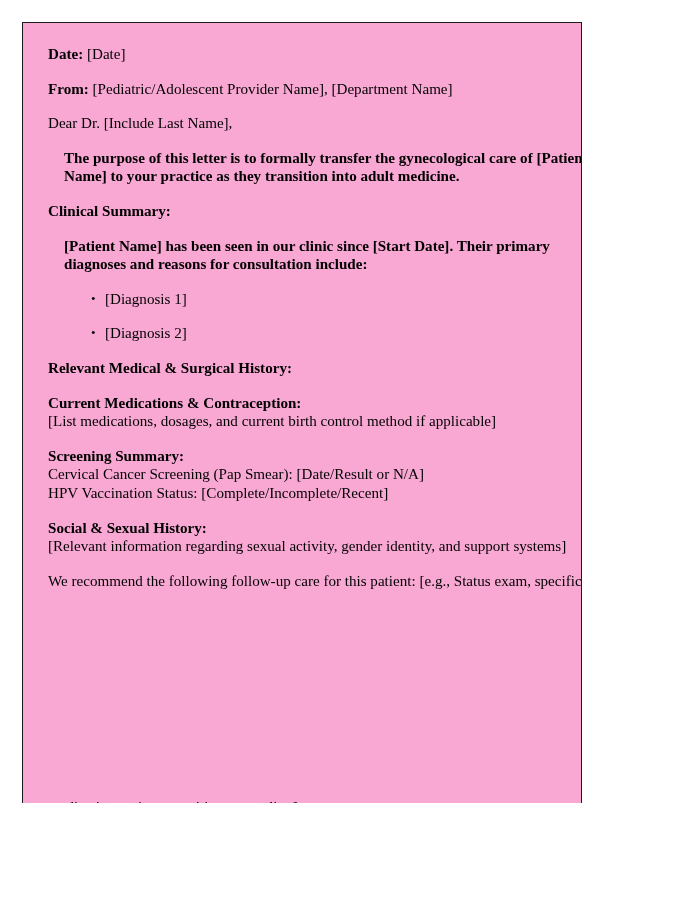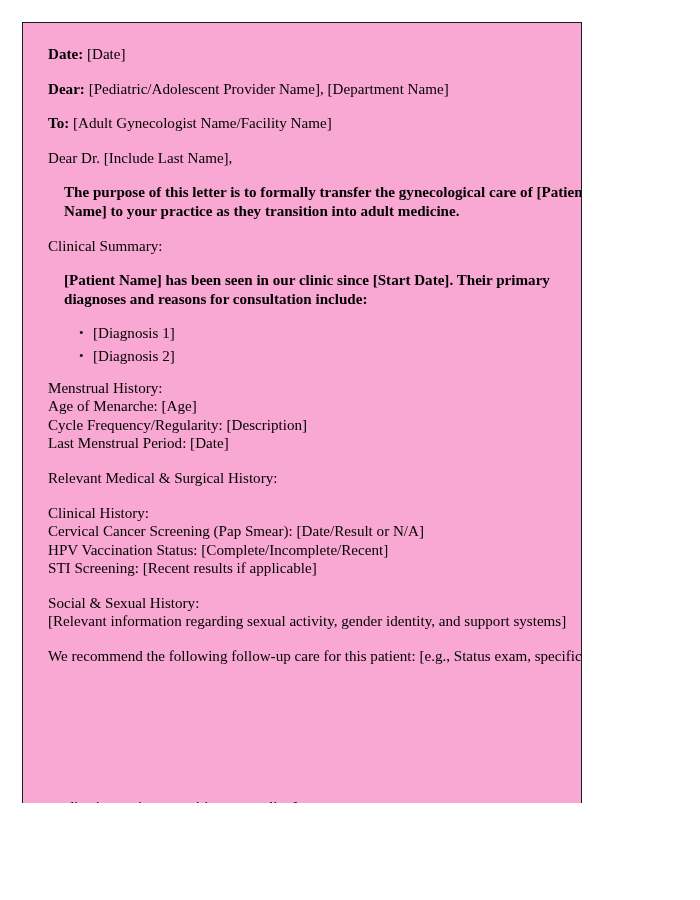--- a/index.html
+++ b/index.html
@@ -50,38 +50,38 @@
   .line {
     margin: 0;
     white-space: normal;
   }
 
   .lbl {
     font-weight: bold;
   }
 
   .heading {
-    font-weight: normal;
+    font-weight: bold;
     margin: 0;
   }
 
   .para {
     margin: 16px;
     font-weight: bold;
   }
 
   
   .bullets {
     margin: 11px 0 13px 0;
     padding: 0 0 0 41px;
     list-style: none;
   }
   .bullets li {
     position: relative;
-    margin: 4px;
+    margin: 16px;
     line-height: 18.6px;
   }
   .bullets li::before {
     content: "\2022";
     position: absolute;
     left: -14px;
     top: 0;
     font-size: 13px;
   }
 
@@ -103,61 +103,55 @@
 <div class="page-sheet">
 
   <div class="page-body">
 
     <div class="block">
       <p class="line"><span class="lbl">Date:</span> <span>[Date]</span></p>
     </div>
 
 
     <div class="block">
-      <p class="line"><span class="lbl">Dear:</span> <span>[Pediatric/Adolescent Provider Name], [Department Name]</span></p>
+      <p class="line"><span class="lbl">From:</span> <span>[Pediatric/Adolescent Provider Name], [Department Name]</span></p>
     </div>
 
-    <div class="block">
-      <p class="line"><span class="lbl">To:</span> <span>[Adult Gynecologist Name/Facility Name]</span></p>
-    </div>
 
     <div class="block">
       <p class="line">Dear Dr. [Include Last Name],</p>
     </div>
 
     <div class="block">
       <p class="para">The purpose of this letter is to formally transfer the gynecological care of [Patient Name] to your practice as they transition into adult medicine.</p>
     </div>
 
     <div class="block tight">
       <p class="heading">Clinical Summary:</p>
       <p class="para">[Patient Name] has been seen in our clinic since [Start Date]. Their primary diagnoses and reasons for consultation include:</p>
       <ul class="bullets">
         <li>[Diagnosis 1]</li>
         <li>[Diagnosis 2]</li>
       </ul>
     </div>
 
-    <div class="block">
-      <p class="heading">Menstrual History:</p>
-      <p class="line">Age of Menarche: [Age]</p>
-      <p class="line">Cycle Frequency/Regularity: [Description]</p>
-      <p class="line">Last Menstrual Period: [Date]</p>
-    </div>
 
     <div class="block">
       <p class="heading">Relevant Medical &amp; Surgical History:</p>
     </div>
 
+    <div class="block">
+      <p class="heading">Current Medications &amp; Contraception:</p>
+      <p class="line">[List medications, dosages, and current birth control method if applicable]</p>
+    </div>
 
     <div class="block">
-      <p class="heading">Clinical History:</p>
+      <p class="heading">Screening Summary:</p>
       <p class="line">Cervical Cancer Screening (Pap Smear): [Date/Result or N/A]</p>
       <p class="line">HPV Vaccination Status: [Complete/Incomplete/Recent]</p>
-      <p class="line">STI Screening: [Recent results if applicable]</p>
     </div>
 
     <div class="block">
       <p class="heading">Social &amp; Sexual History:</p>
       <p class="line">[Relevant information regarding sexual activity, gender identity, and support systems]</p>
     </div>
 
     <div class="block tight">
       <p class="line">We recommend the following follow-up care for this patient: [e.g., Status exam, specific</p>
     </div>

